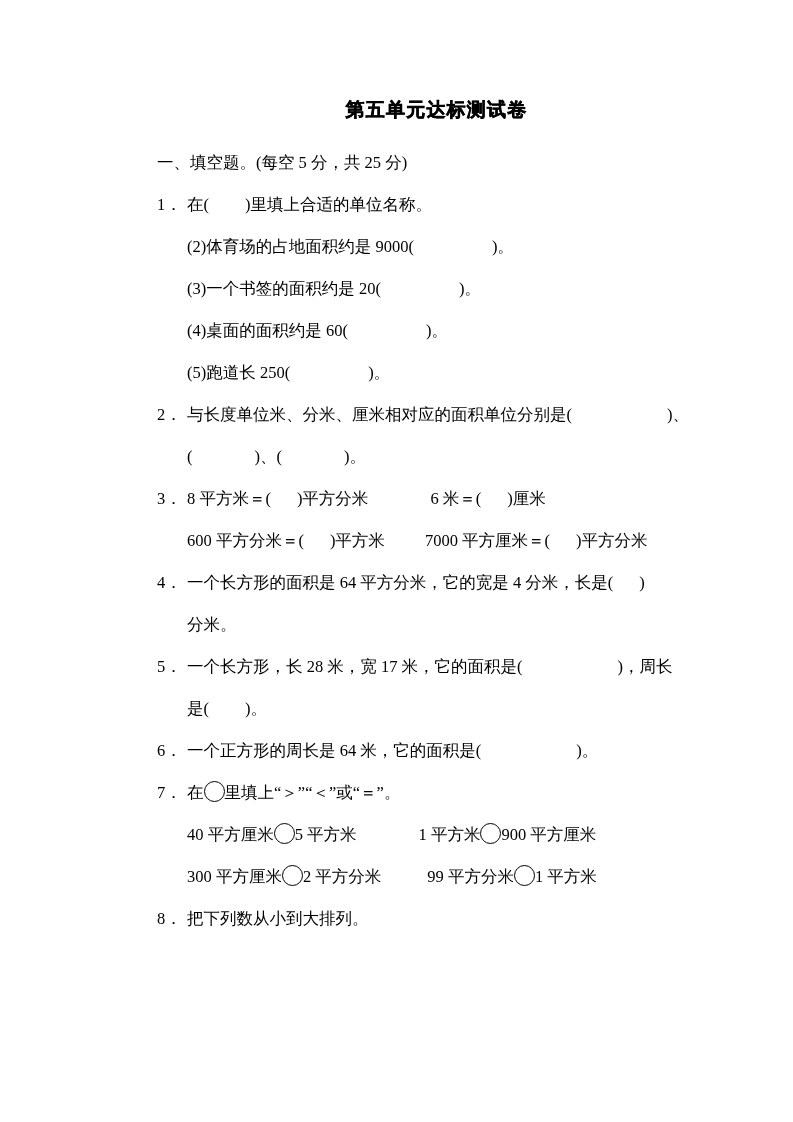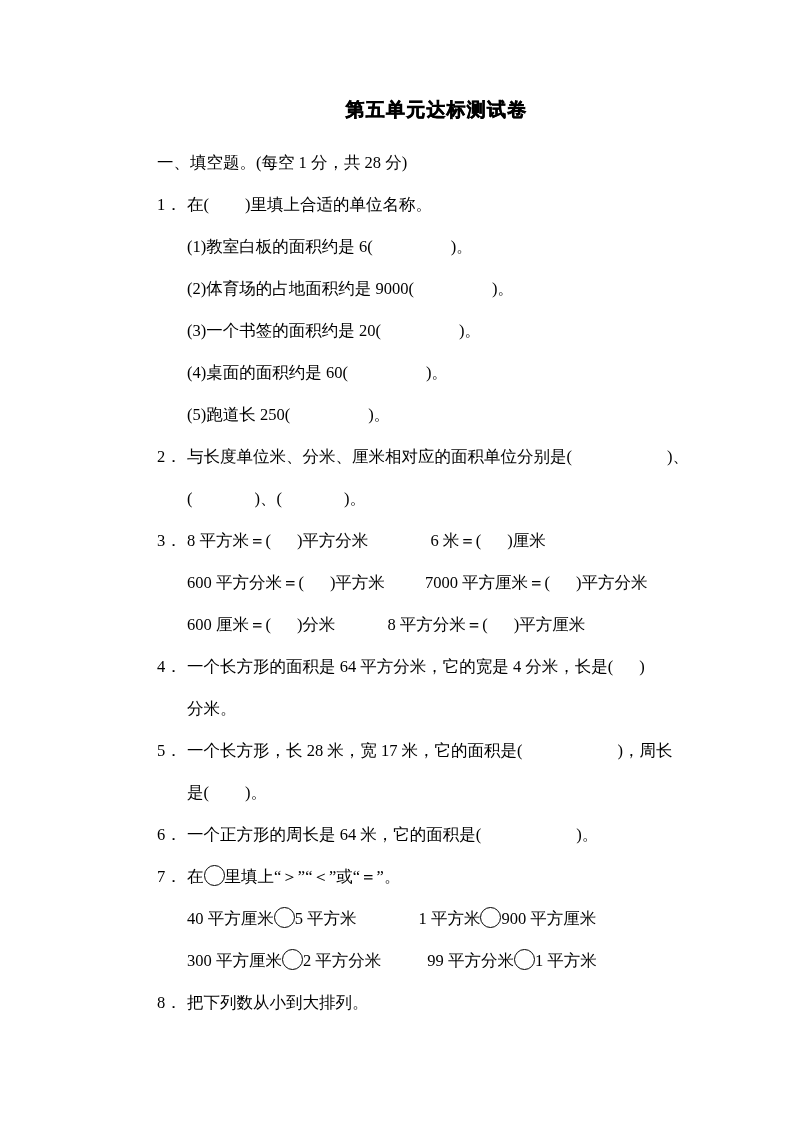--- a/index.html
+++ b/index.html
@@ -97,30 +97,27 @@
 </head>
 <body>
 
 <div class="page">
 
   <div class="doc-title">第五单元达标测试卷</div>
 
   <div class="content">
 
     <div class="line">
-      <span>一、填空题。(每空 1 分，共 28 分)</span>
+      <span>一、填空题。(每空 5 分，共 25 分)</span>
     </div>
 
     <div class="line">
       <span class="qnum">1．</span><span>在(</span><span class="gap-s"></span><span>)里填上合适的单位名称。</span>
     </div>
 
-    <div class="line">
-      <span class="sub-indent"></span><span>(1)</span><span>教室白板的面积约是 6(</span><span class="gap-l"></span><span>)。</span>
-    </div>
 
     <div class="line">
       <span class="sub-indent"></span><span>(2)</span><span>体育场的占地面积约是 9000(</span><span class="gap-l"></span><span>)。</span>
     </div>
 
     <div class="line">
       <span class="sub-indent"></span><span>(3)</span><span>一个书签的面积约是 20(</span><span class="gap-l"></span><span>)。</span>
     </div>
 
     <div class="line">
@@ -136,23 +133,20 @@
     </div>
     <div class="line">
       <span class="indent"></span><span>(</span><span class="gap-m"></span><span>)、(</span><span class="gap-m"></span><span>)。</span>
     </div>
 
     <div class="line">
       <span class="qnum">3．</span><span>8 平方米＝(</span><span class="gap-xs"></span><span>)平方分米</span><span class="col-gap-a"></span><span>6 米＝(</span><span class="gap-xs"></span><span>)厘米</span>
     </div>
     <div class="line">
       <span class="indent"></span><span>600 平方分米＝(</span><span class="gap-xs"></span><span>)平方米</span><span class="col-gap-b"></span><span>7000 平方厘米＝(</span><span class="gap-xs"></span><span>)平方分米</span>
-    </div>
-    <div class="line">
-      <span class="indent"></span><span>600 厘米＝(</span><span class="gap-xs"></span><span>)分米</span><span class="col-gap-d"></span><span>8 平方分米＝(</span><span class="gap-xs"></span><span>)平方厘米</span>
     </div>
 
     <div class="line">
       <span class="qnum">4．</span><span>一个长方形的面积是 64 平方分米，它的宽是 4 分米，长是(</span><span class="gap-xs"></span><span>)</span>
     </div>
     <div class="line">
       <span class="indent"></span><span>分米。</span>
     </div>
 
     <div class="line">

